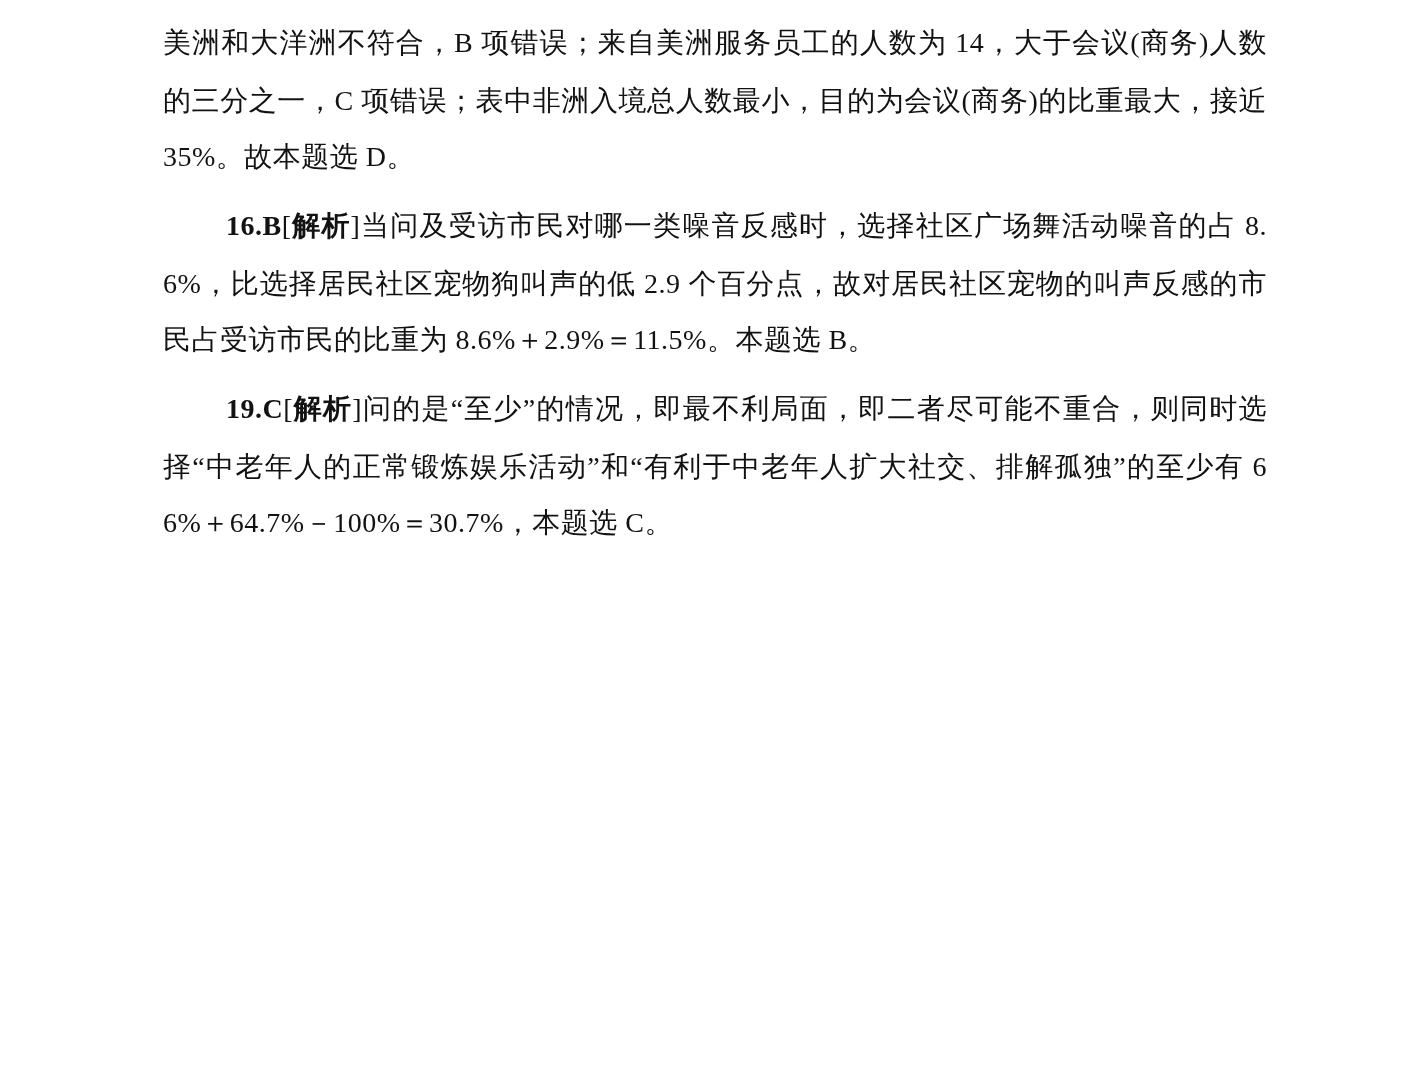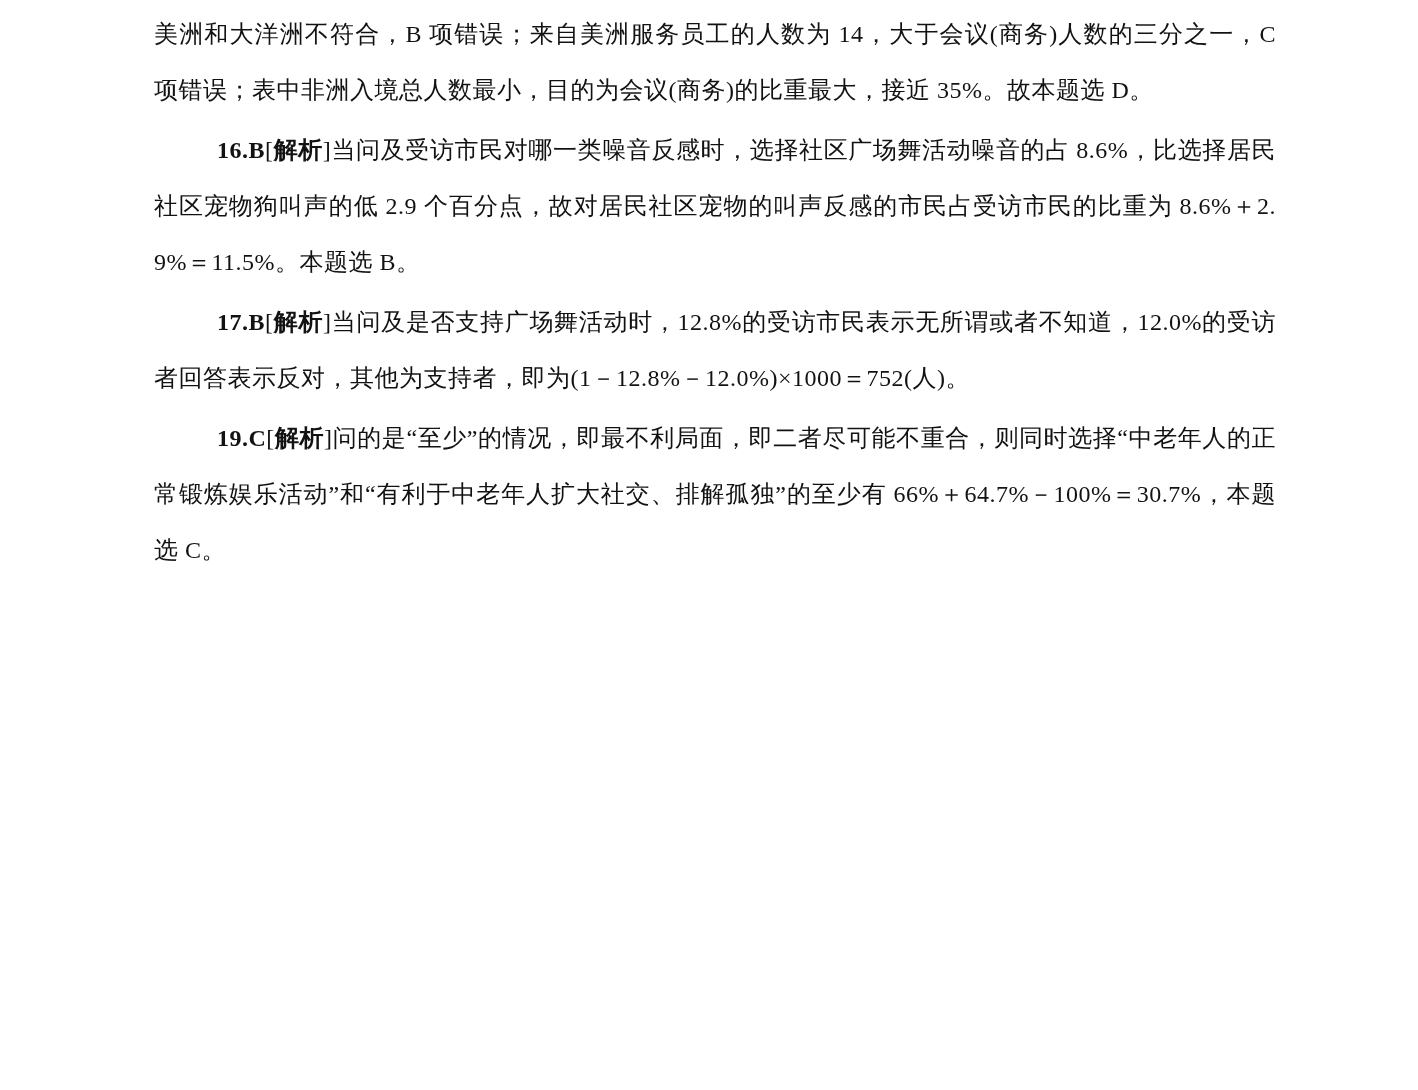--- a/index.html
+++ b/index.html
@@ -13,54 +13,53 @@
     overflow: hidden;
   }
   .page {
     box-sizing: border-box;
     width: 1418px;
     height: 1090px;
     padding: 2px 138px 0 150px;
     background: #ffffff;
   }
   .para {
-    margin: 4px;
+    margin: 13px;
     font-family: "Liberation Serif", "DejaVu Serif", serif;
-    font-size: 24px;
+    font-size: 28px;
     line-height: 56px;
     color: #121212;
     text-align: justify;
     text-align-last: left;
     text-justify: inter-character;
     letter-spacing: 0.5px;
     word-break: break-all;
   }
   .para.indent {
     text-indent: 63px;
   }
   .num {
     font-family: "Liberation Serif", "DejaVu Serif", serif;
     font-weight: bold;
   }
   .bracket {
     font-family: "Liberation Serif", "DejaVu Serif", serif;
   }
   .analysis-label {
-    font-family: Liberation Serif, serif;
+    font-family: Liberation Mono, monospace;
     font-weight: bold;
   }
 </style>
 </head>
 <body>
 
 <div class="page">
   <div id="content">
   <p class="para"><span class="num"></span><span class="bracket"></span><span class="analysis-label"></span><span class="bracket"></span><span class="body-text">美洲和大洋洲不符合，B 项错误；来自美洲服务员工的人数为 14，大于会议(商务)人数的三分之一，C 项错误；表中非洲入境总人数最小，目的为会议(商务)的比重最大，接近 35%。故本题选 D。</span></p>
 
   <p class="para indent"><span class="num">16.B</span><span class="bracket">[</span><span class="analysis-label">解析</span><span class="bracket">]</span><span class="body-text">当问及受访市民对哪一类噪音反感时，选择社区广场舞活动噪音的占 8.6%，比选择居民社区宠物狗叫声的低 2.9 个百分点，故对居民社区宠物的叫声反感的市民占受访市民的比重为 8.6%＋2.9%＝11.5%。本题选 B。</span></p>
 
-  <p class="para indent"><span class="num">17.B</span><span class="bracket">[</span><span class="analysis-label">解析</span><span class="bracket">]</span><span class="body-text">当问及是否支持广场舞活动时，12.8%的受访市民表示无所谓或者不知道，12.0%的受访者回答表示反对，其他为支持者，即为(1－12.8%－12.0%)×1000＝752(人)。</span></p>
 
   <p class="para indent"><span class="num">19.C</span><span class="bracket">[</span><span class="analysis-label">解析</span><span class="bracket">]</span><span class="body-text">问的是“至少”的情况，即最不利局面，即二者尽可能不重合，则同时选择“中老年人的正常锻炼娱乐活动”和“有利于中老年人扩大社交、排解孤独”的至少有 66%＋64.7%－100%＝30.7%，本题选 C。</span></p>
 
 
 </div>
 </div>
 
 </body></html>

